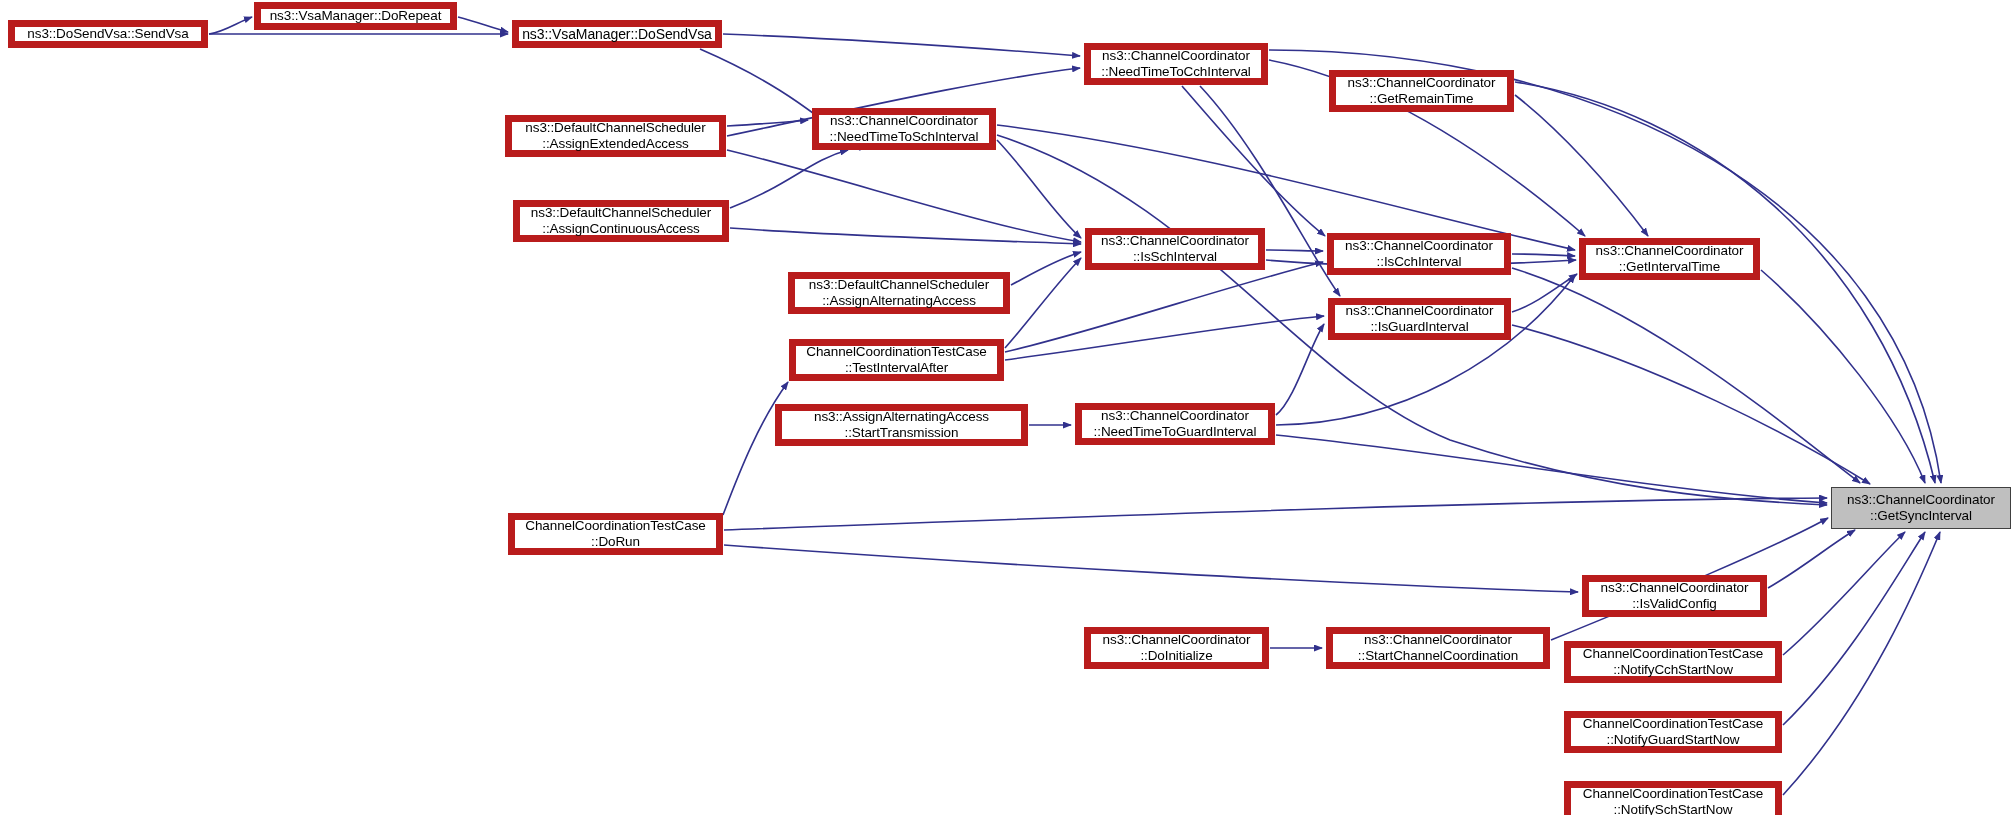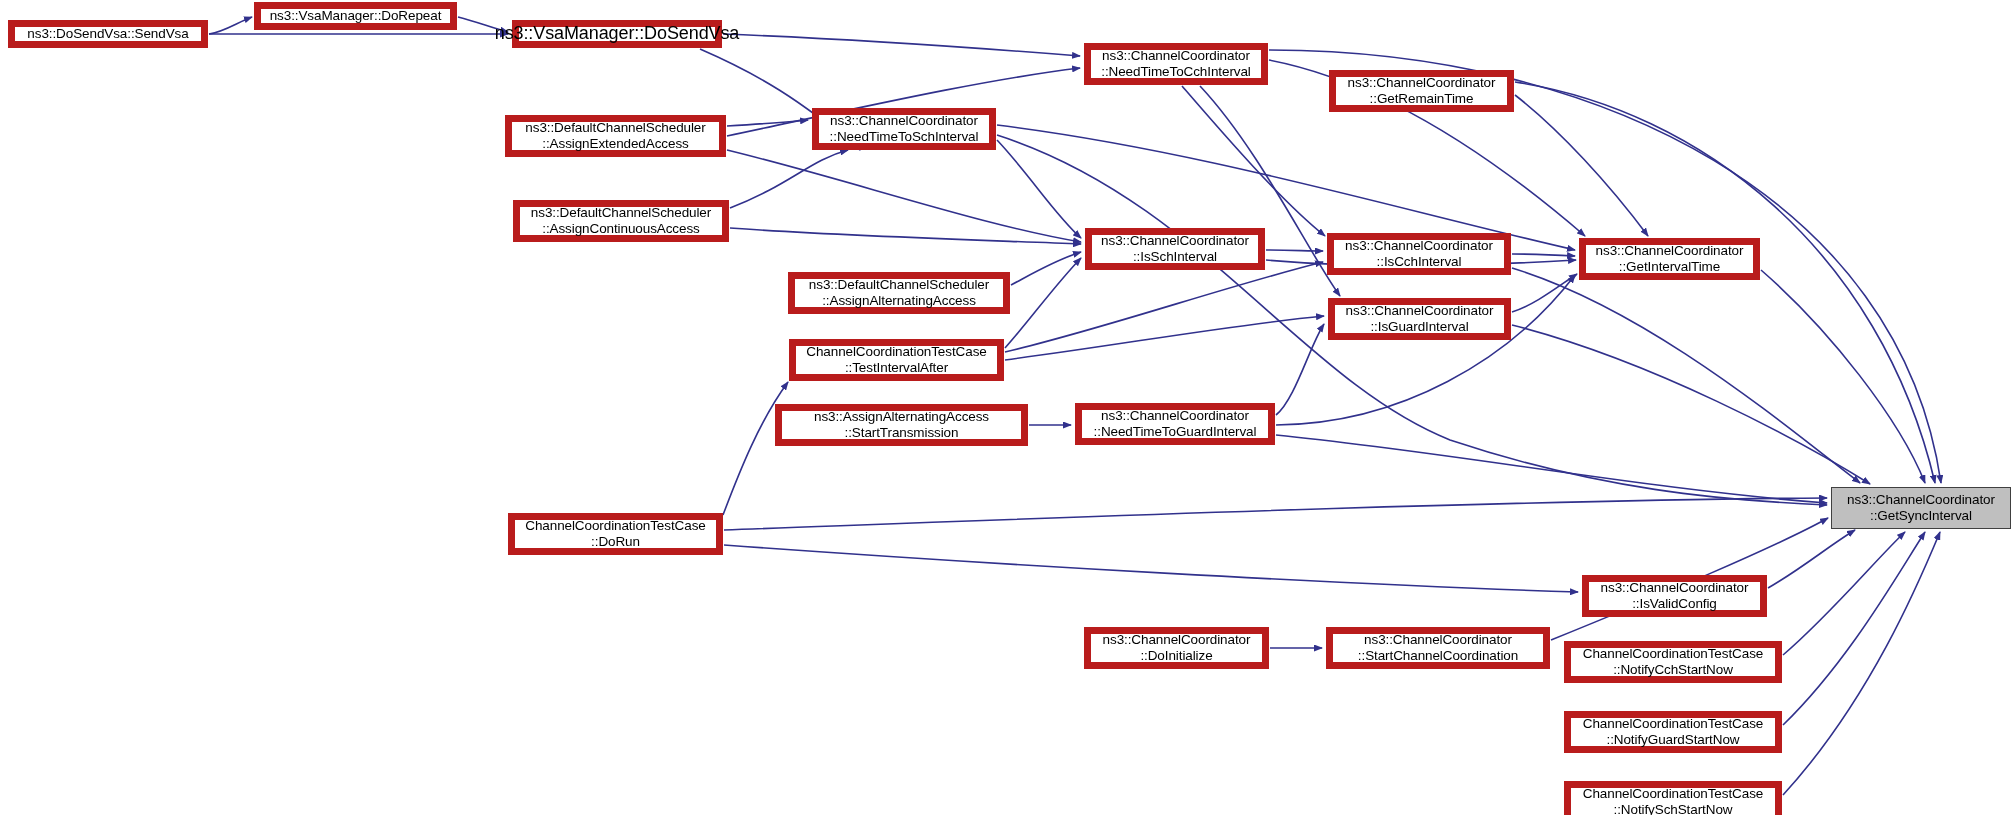--- a/index.html
+++ b/index.html
@@ -96,21 +96,21 @@
         <path d="M 1551,640 C 1650,600 1780,545 1828,518" fill="none" stroke="#31318c" stroke-width="1.6" marker-end="url(#arrowhead)"></path>
         <path d="M 1768,588 C 1800,570 1830,545 1855,530" fill="none" stroke="#31318c" stroke-width="1.6" marker-end="url(#arrowhead)"></path>
         <path d="M 1783,655 C 1830,615 1880,555 1905,532" fill="none" stroke="#31318c" stroke-width="1.6" marker-end="url(#arrowhead)"></path>
         <path d="M 1783,725 C 1850,660 1900,570 1925,532" fill="none" stroke="#31318c" stroke-width="1.6" marker-end="url(#arrowhead)"></path>
         <path d="M 1783,795 C 1870,700 1920,580 1940,532" fill="none" stroke="#31318c" stroke-width="1.6" marker-end="url(#arrowhead)"></path>
       </g>
   </svg>
   <div id="nodes-group">
       <div class="node" style="left: 8px; top: 20px; width: 200px; height: 28px; font-size: 13.5px;"><span>ns3::DoSendVsa::SendVsa</span></div>
       <div class="node" style="left: 254px; top: 2px; width: 203px; height: 28px; font-size: 13.5px;"><span>ns3::VsaManager::DoRepeat</span></div>
-      <div class="node" style="left: 512px; top: 20px; width: 210px; height: 28px; font-size: 18px;"><span>ns3::VsaManager::DoSendVsa</span></div>
+      <div class="node" style="left: 512px; top: 20px; width: 210px; height: 28px; font-size: 14px;"><span>ns3::VsaManager::DoSendVsa</span></div>
       <div class="node" style="left: 505px; top: 115px; width: 221px; height: 42px; font-size: 13.5px;"><span>ns3::DefaultChannelScheduler
 ::AssignExtendedAccess</span></div>
       <div class="node" style="left: 513px; top: 200px; width: 216px; height: 42px; font-size: 13.5px;"><span>ns3::DefaultChannelScheduler
 ::AssignContinuousAccess</span></div>
       <div class="node" style="left: 788px; top: 272px; width: 222px; height: 42px; font-size: 13.5px;"><span>ns3::DefaultChannelScheduler
 ::AssignAlternatingAccess</span></div>
       <div class="node" style="left: 789px; top: 339px; width: 215px; height: 42px; font-size: 13.5px;"><span>ChannelCoordinationTestCase
 ::TestIntervalAfter</span></div>
       <div class="node" style="left: 775px; top: 404px; width: 253px; height: 42px; font-size: 13.5px;"><span>ns3::AssignAlternatingAccess
 ::StartTransmission</span></div>

